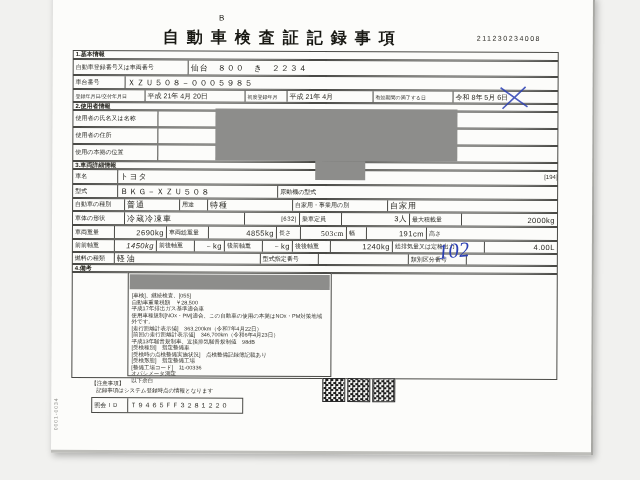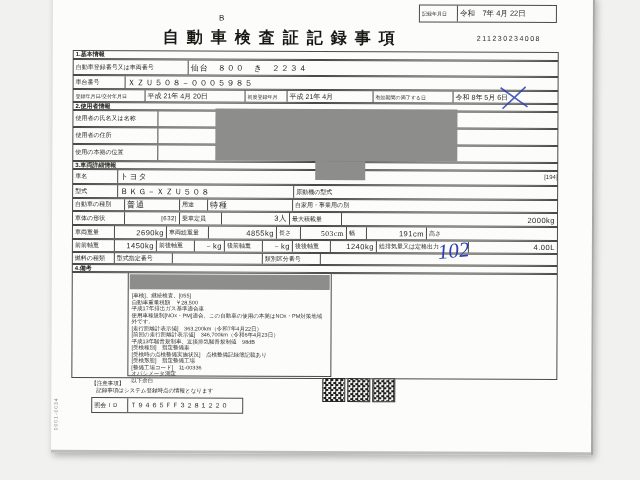--- a/index.html
+++ b/index.html
@@ -40,24 +40,20 @@
 </style>
 </head>
 <body>
 
 <div id="paper">
 
   <div class="abs" style="left:166px;top:20px;font-size:8px;">B</div>
 
   <div id="title" class="abs" style="left:110px;top:34px;">自動車検査証記録事項</div>
 
-  <div class="abs" style="left:366px;top:10px;width:138px;height:18px;border:1px solid #4a4a46;display:flex;box-sizing:border-box;">
-    <div class="c xs" style="width:38px;">記録年月日</div>
-    <div class="c" style="font-size:7.5px;">令和　7年 4月 22日</div>
-  </div>
 
   <div class="abs" style="left:424px;top:40px;font-size:7px;letter-spacing:1.5px;">211230234008</div>
 
   <div class="row sec" style="top:57px;height:9px;">1.基本情報</div>
 
   <div class="row" style="top:66px;height:16px;">
     <div class="c lbl" style="width:115px;">自動車登録番号又は車両番号</div>
     <div class="c val">仙台　８００　き　２２３４</div>
   </div>
 
@@ -100,34 +96,36 @@
   <div class="row sec" style="top:168px;height:8px;">3.車両詳細情報</div>
 
   <div class="row" style="top:176px;height:15px;">
     <div class="c lbl" style="width:45px;">車名</div>
     <div class="c val">トヨタ</div>
   </div>
   <div class="abs" style="left:492px;top:179px;font-size:6px;z-index:5;">[194]</div>
 
   <div class="row" style="top:191px;height:14px;">
     <div class="c lbl" style="width:45px;">型式</div>
-    <div class="c val" style="width:176px;">ＢＫＧ－ＸＺＵ５０８</div>
+    <div class="c val" style="width:160px;">ＢＫＧ－ＸＺＵ５０８</div>
     <div class="c lbl" style="width:55px;">原動機の型式</div>
   </div>
 
   <div class="row" style="top:205px;height:13px;">
     <div class="c lbl" style="width:52px;">自動車の種別</div>
     <div class="c val" style="width:55px;">普通</div>
     <div class="c lbl" style="width:28px;">用途</div>
     <div class="c val" style="width:85px;">特種</div>
     <div class="c lbl" style="width:95px;">自家用・事業用の別</div>
+    <div class="c val">自家用</div>
   </div>
 
   <div class="row" style="top:218px;height:14px;">
     <div class="c lbl" style="width:52px;">車体の形状</div>
+    <div class="c val" style="width:120px;">冷蔵冷凍車</div>
     <div class="c num" style="width:55px;border-right:1px solid #4a4a46;font-size:6px;">[632]</div>
     <div class="c lbl" style="width:42px;">乗車定員</div>
     <div class="c num" style="width:68px;">3人</div>
     <div class="c lbl" style="width:52px;">最大積載量</div>
     <div class="c num">2000kg</div>
   </div>
 
   <div class="row" style="top:232px;height:14px;">
     <div class="c lbl" style="width:42px;">車両重量</div>
     <div class="c num" style="width:52px;">2690kg</div>
@@ -135,33 +133,34 @@
     <div class="c num" style="width:68px;">4855kg</div>
     <div class="c lbl" style="width:24px;">長さ</div>
     <div class="c num" style="width:46px;font-family:Liberation Serif, serif;">503cm</div>
     <div class="c lbl" style="width:20px;">幅</div>
     <div class="c num" style="width:60px;">191cm</div>
     <div class="c lbl" style="width:24px;">高さ</div>
   </div>
 
   <div class="row" style="top:246px;height:13px;">
     <div class="c lbl" style="width:42px;">前前軸重</div>
-    <div class="c num" style="width:42px;">1450kg</div>
+    <div class="c num" style="width:42px;font-style:italic;">1450kg</div>
     <div class="c lbl" style="width:38px;">前後軸重</div>
     <div class="c num" style="width:30px;">－kg</div>
     <div class="c lbl" style="width:38px;">後前軸重</div>
     <div class="c num" style="width:30px;">－kg</div>
     <div class="c lbl" style="width:38px;">後後軸重</div>
-    <div class="c num" style="width:46px;">1240kg</div>
+    <div class="c num" style="width:62px;">1240kg</div>
     <div class="c lbl" style="width:92px;">総排気量又は定格出力</div>
     <div class="c num">4.00L</div>
   </div>
 
   <div class="row" style="top:259px;height:12px;">
     <div class="c lbl" style="width:42px;">燃料の種類</div>
+    <div class="c val" style="width:146px;letter-spacing:2px;">軽油</div>
     <div class="c lbl" style="width:58px;">型式指定番号</div>
     <div class="c val" style="width:90px;"></div>
     <div class="c lbl" style="width:58px;">類別区分番号</div>
     <div class="c val"></div>
   </div>
 
   <div id="hand102" class="blue">102</div>
 
   <div class="row sec" style="top:271px;height:8px;">4.備考</div>
   <div class="row" style="top:279px;height:106px;">

